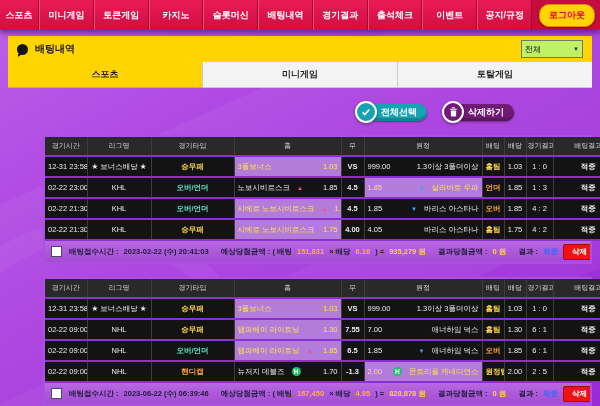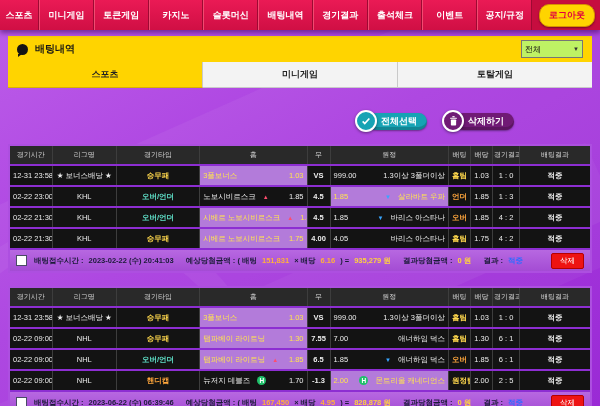--- a/index.html
+++ b/index.html
@@ -36,29 +36,29 @@
 
   
   .tabs{display:flex;height:26px;}
   .tab{flex:1;display:flex;align-items:center;justify-content:center;font-size:9px;font-weight:bold;
        color:#222;background:#f3f3f3;border-right:1px solid #c9c9c9;border-bottom:1px solid #c9c9c9;cursor:pointer;}
   .tab:last-child{border-right:none;}
   .tab.active{background:#ffd400;border-bottom:1px solid #d8b300;}
 
   
   .actions{display:flex;justify-content:flex-end;gap:15px;margin:13px 78px 12px 0;}
-  .abtn{display:flex;align-items:center;cursor:pointer;margin-top:9px;}
+  .abtn{display:flex;align-items:center;cursor:pointer;}
   .btn-circle{width:18px;height:18px;border-radius:50%;border:2px solid #fff;display:flex;align-items:center;
        justify-content:center;box-shadow:0 1px 3px rgba(0,0,0,.45);z-index:2;flex:none;}
   .btn-pill{height:17px;border-radius:9px;padding:0 10px 0 13px;margin-left:-9px;display:flex;align-items:center;
        color:#fff;font-size:9px;font-weight:bold;box-shadow:inset 0 -3px rgba(0,0,0,.18),0 1px 2px rgba(0,0,0,.4);}
   .teal{background:#17a3b4;} .pink{background:#701a75;}
 
   
-  .slip{border:2px solid #ad4fe0;background:#a3a3a3;margin-bottom:13px;}
+  .slip{border:2px solid #ad4fe0;background:#a3a3a3;margin-bottom:13px;margin-left:35px;}
   .slip table{width:100%;border-collapse:collapse;table-layout:fixed;}
   .slip th{background:#292929;color:#d8d8d8;font-size:7px;font-weight:normal;height:18px;
        border-right:1px solid #3d3d3d;border-bottom:2px solid #8d2ed2;padding:0 1px;overflow:hidden;white-space:nowrap;}
   .slip td{background:#131313;height:19px;font-size:7.5px;color:#ececec;border-right:1px solid #3d3d3d;
        border-bottom:2px solid #8d2ed2;padding:0 3px;white-space:nowrap;overflow:hidden;}
   .slip th:last-child,.slip td:last-child{border-right:none;}
   td.hl{background:#b37bda;}
   td.hl .name,td.hl .odv{color:#ffe44f;}
   .c{text-align:center;}
   .flexcell{display:flex;align-items:center;gap:7px;}
@@ -71,21 +71,21 @@
   .draw{color:#ffa63c;font-weight:bold;text-align:center;}
   .betpick{text-align:center;font-weight:bold;}
   .result{text-align:center;font-weight:bold;color:#4fb2ff;}
 
   
   .slip-footer{display:flex;align-items:center;height:21px;background:linear-gradient(#b768e1,#a44cd4);
        padding:0 6px;gap:5px;font-size:7.5px;font-weight:bold;color:#1b1b38;white-space:nowrap;overflow:hidden;}
   .cb{width:9px;height:9px;background:#fff;border:1px solid #4a4a66;flex:none;cursor:pointer;margin-right:2px;}
   .num{color:#ffd23d;} .numo{color:#ffb13c;}
   .res-blue{color:#2f6bff;}
-  .del{margin-left:auto;background:#ee1313;color:#fff;font-size:7.5px;font-weight:normal;border:1px solid #b30000;
+  .del{margin-left:auto;background:#ee1313;color:#fff;font-size:7.5px;font-weight:bold;border:1px solid #b30000;
        border-radius:2px;padding:2px 8px;cursor:pointer;flex:none;}
 </style>
 </head>
 <body>
 
 <div class="streak1"></div>
 <div class="streak2"></div>
 <div class="ball"></div>
 
 <div class="nav">

